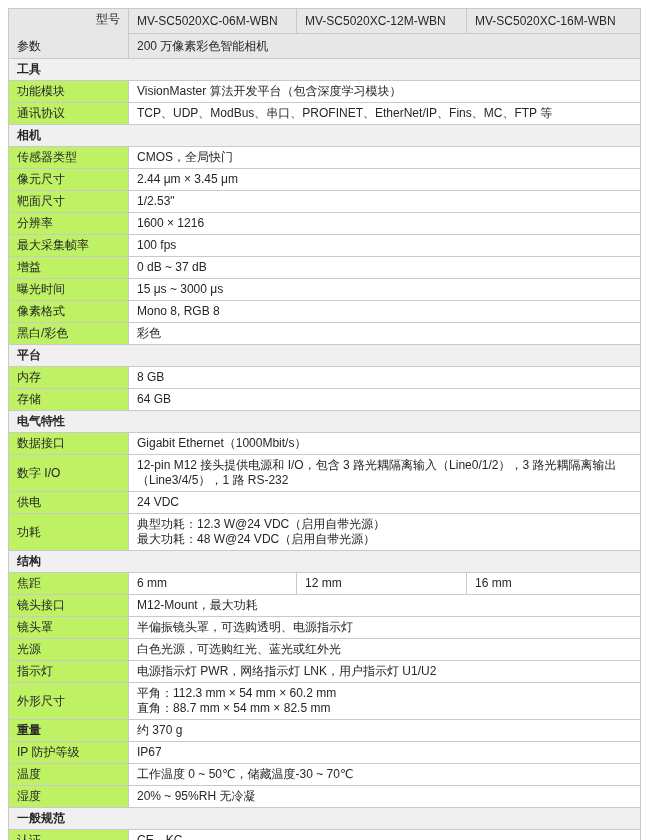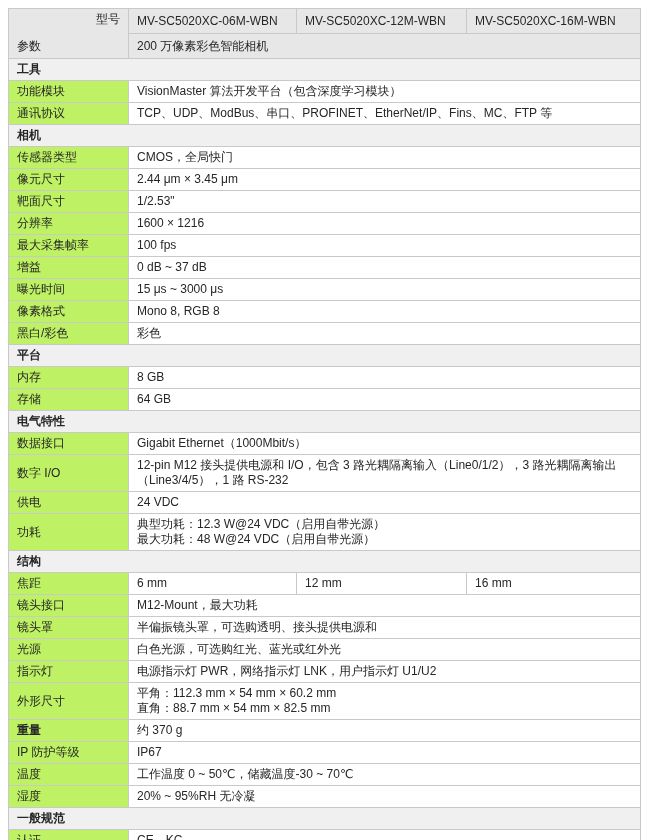--- a/index.html
+++ b/index.html
@@ -183,21 +183,21 @@
           <td class="value-cell">6 mm</td>
           <td class="value-cell">12 mm</td>
           <td class="value-cell">16 mm</td>
         </tr>
         <tr>
           <td class="label-cell">镜头接口</td>
           <td class="value-cell" colspan="3">M12-Mount，最大功耗</td>
         </tr>
         <tr>
           <td class="label-cell">镜头罩</td>
-          <td class="value-cell" colspan="3">半偏振镜头罩，可选购透明、接头提供电源和</td>
+          <td class="value-cell" colspan="3">半偏振镜头罩，可选购透明、电源指示灯</td>
         </tr>
         <tr>
           <td class="label-cell">光源</td>
           <td class="value-cell" colspan="3">白色光源，可选购红光、蓝光或红外光</td>
         </tr>
         <tr>
           <td class="label-cell">指示灯</td>
           <td class="value-cell" colspan="3">电源指示灯 PWR，网络指示灯 LNK，用户指示灯 U1/U2</td>
         </tr>
         <tr>

